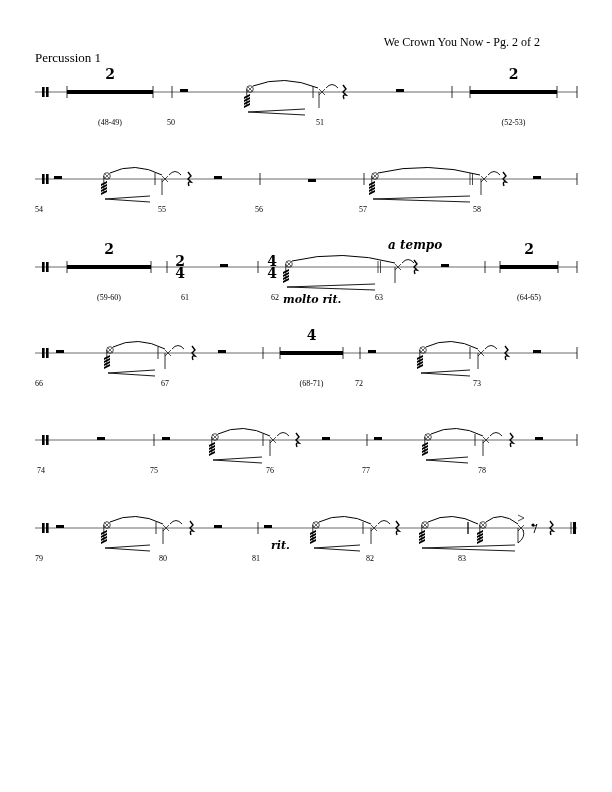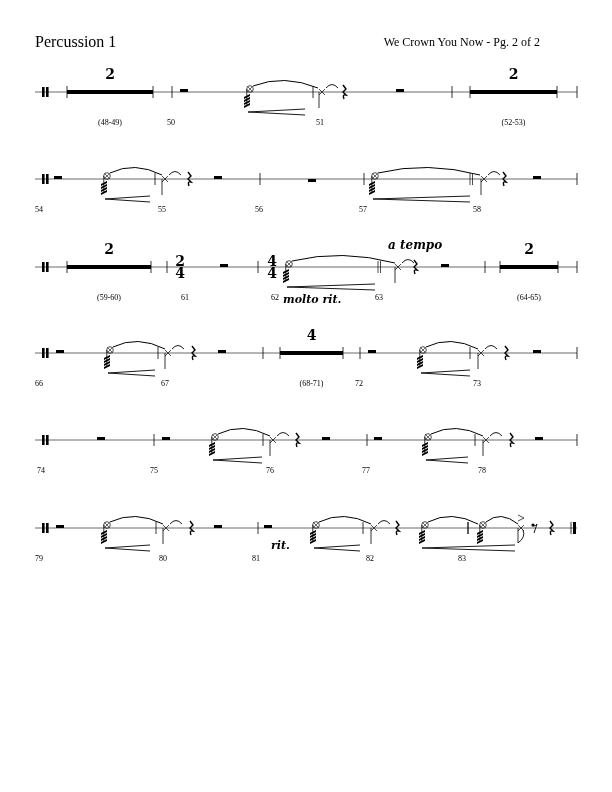--- a/index.html
+++ b/index.html
@@ -1,17 +1,17 @@
 <!DOCTYPE html>
 <html><head>
 <meta charset="utf-8">
 <style>
   html, body { margin: 0; padding: 0; background: #ffffff; }
   body { width: 612px; height: 792px; position: relative; overflow: hidden; font-family: "Liberation Serif", "DejaVu Serif", serif; color: #000; }
-  .hdr-part { position: absolute; left: 35px; top: 33px; font-size: 16px; }
+  .hdr-part { position: absolute; left: 35px; top: 50px; font-size: 13px; }
   .hdr-title { position: absolute; left: 0; width: 540px; top: 35px; text-align: right; font-size: 12px; padding-left: 0; }
   .hdr-title span { margin-left: 14px; }
   svg#score { position: absolute; left: 0; top: 0; }
   .mnum { font-family: "Liberation Serif", serif; font-size: 8px; }
   .multi { font-family: "DejaVu Serif", serif; font-weight: bold; font-size: 14px; }
   .expr { font-family: "DejaVu Serif", serif; font-style: italic; font-weight: bold; font-size: 11px; }
   .tsig { font-family: "DejaVu Serif", serif; font-weight: bold; font-size: 14px; }
 </style>
 </head>
 <body>

